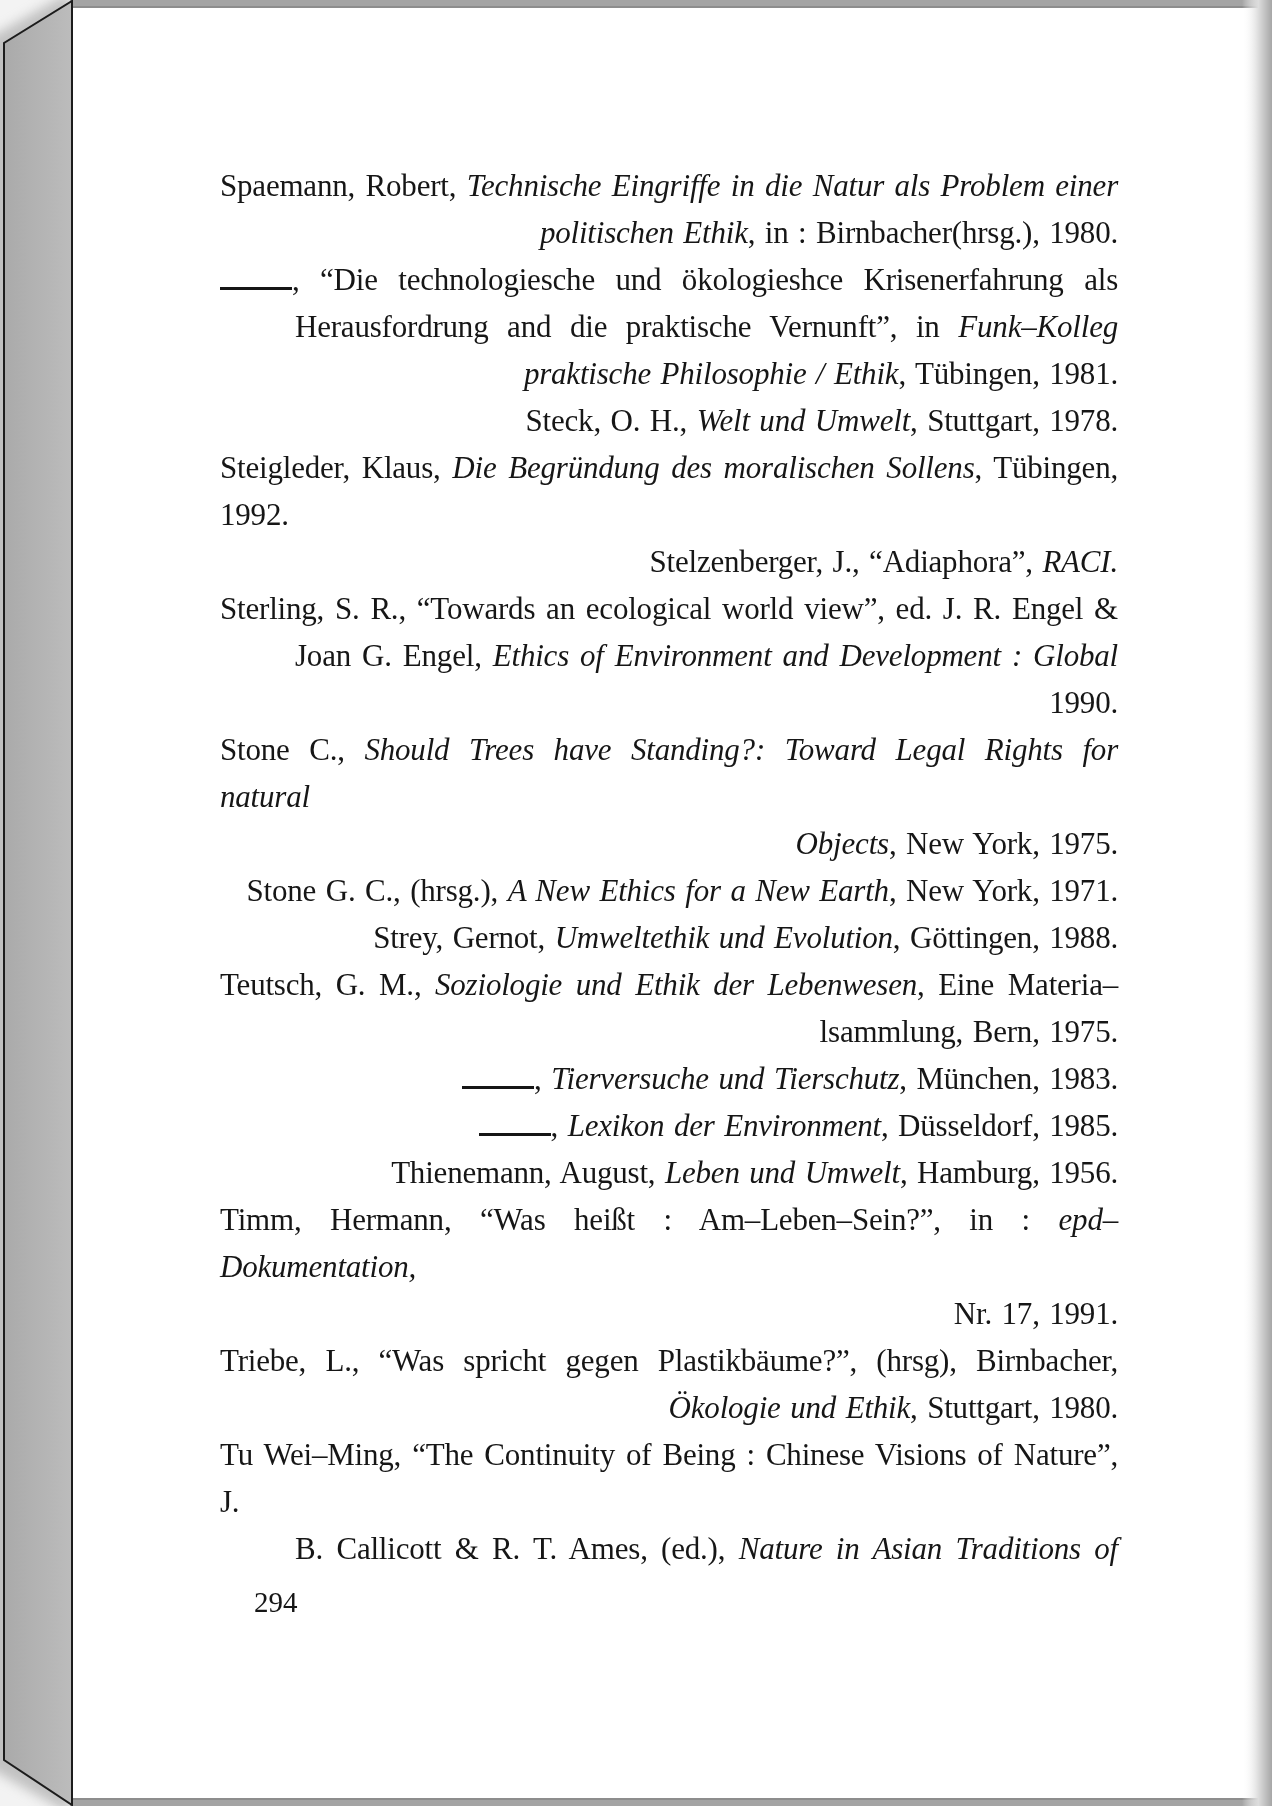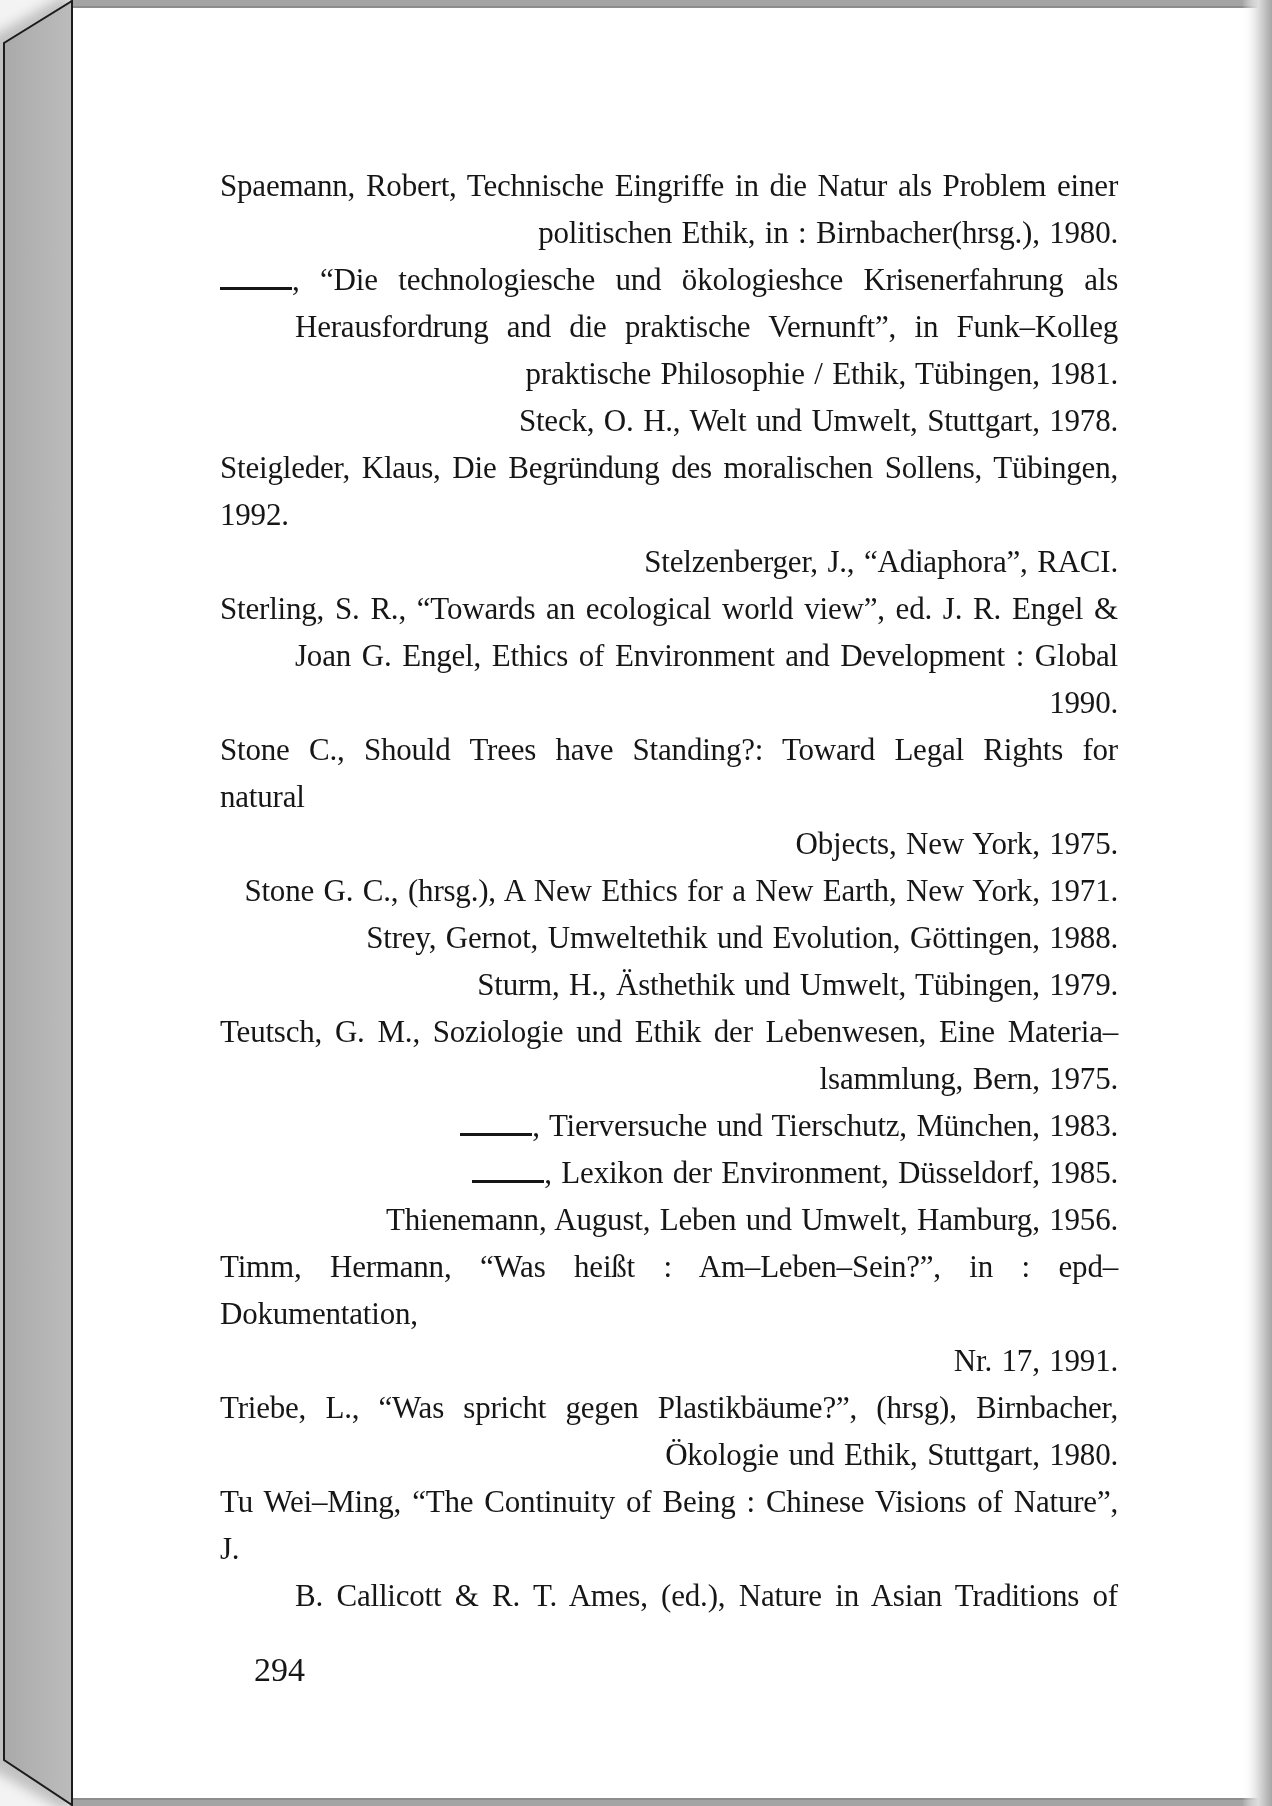--- a/index.html
+++ b/index.html
@@ -39,33 +39,33 @@
     text-align: right;
   }
   .bib-line.justify {
     text-align: justify;
     text-align-last: justify;
   }
   .bib-line.indent {
     padding-left: 75px;
   }
   .seg-roman { font-style: normal; }
-  .seg-italic { }
+  .seg-italic { font-style: italic; }
   .seg-dash {
     display: inline-block;
     width: 72px;
     height: 3px;
     background: var(--text-color, #161616);
     vertical-align: 0px;
   }
   .folio {
     position: absolute;
     left: 254px;
-    top: 1646px;
-    font-size: 34px;
+    top: 1579px;
+    font-size: 29px;
     line-height: 47px;
     z-index: 2;
   }
 </style>
 </head>
 <body>
 
 <div class="stage" style="--surround-bg: #f3f3f3; --text-color: #161616;">
 
   <svg class="backdrop" viewBox="0 0 1272 1806" xmlns="http://www.w3.org/2000/svg" aria-hidden="true">
@@ -110,21 +110,20 @@
       <div class="bib-line"><span class="seg-roman">Steck, O. H., </span><span class="seg-italic">Welt und Umwelt</span><span class="seg-roman">, Stuttgart, 1978.</span></div>
       <div class="bib-line justify"><span class="seg-roman">Steigleder, Klaus, </span><span class="seg-italic">Die Begründung des moralischen Sollens</span><span class="seg-roman">, Tübingen, 1992.</span></div>
       <div class="bib-line"><span class="seg-roman">Stelzenberger, J., “Adiaphora”, </span><span class="seg-italic">RACI.</span></div>
       <div class="bib-line justify"><span class="seg-roman">Sterling, S. R., “Towards an ecological world view”, ed. J. R. Engel &amp;</span></div>
       <div class="bib-line indent justify"><span class="seg-roman">Joan G. Engel, </span><span class="seg-italic">Ethics of Environment and Development : Global</span></div>
       <div class="bib-line indent"><span class="seg-roman">1990.</span></div>
       <div class="bib-line justify"><span class="seg-roman">Stone C., </span><span class="seg-italic">Should Trees have Standing?: Toward Legal Rights for natural</span></div>
       <div class="bib-line indent"><span class="seg-italic">Objects</span><span class="seg-roman">, New York, 1975.</span></div>
       <div class="bib-line"><span class="seg-roman">Stone G. C., (hrsg.), </span><span class="seg-italic">A New Ethics for a New Earth</span><span class="seg-roman">, New York, 1971.</span></div>
       <div class="bib-line"><span class="seg-roman">Strey, Gernot, </span><span class="seg-italic">Umweltethik und Evolution</span><span class="seg-roman">, Göttingen, 1988.</span></div>
-      <div class="bib-line"><span class="seg-roman">Sturm, H., </span><span class="seg-italic">Ästhethik und Umwelt</span><span class="seg-roman">, Tübingen, 1979.</span></div>
       <div class="bib-line justify"><span class="seg-roman">Teutsch, G. M., </span><span class="seg-italic">Soziologie und Ethik der Lebenwesen</span><span class="seg-roman">, Eine Materia–</span></div>
       <div class="bib-line indent"><span class="seg-roman">lsammlung, Bern, 1975.</span></div>
       <div class="bib-line"><span class="seg-dash"></span><span class="seg-roman">, </span><span class="seg-italic">Tierversuche und Tierschutz</span><span class="seg-roman">, München, 1983.</span></div>
       <div class="bib-line"><span class="seg-dash"></span><span class="seg-roman">, </span><span class="seg-italic">Lexikon der Environment</span><span class="seg-roman">, Düsseldorf, 1985.</span></div>
       <div class="bib-line"><span class="seg-roman">Thienemann, August, </span><span class="seg-italic">Leben und Umwelt</span><span class="seg-roman">, Hamburg, 1956.</span></div>
       <div class="bib-line justify"><span class="seg-roman">Timm, Hermann, “Was heißt : Am–Leben–Sein?”, in : </span><span class="seg-italic">epd–Dokumentation,</span></div>
       <div class="bib-line indent"><span class="seg-roman">Nr. 17, 1991.</span></div>
       <div class="bib-line justify"><span class="seg-roman">Triebe, L., “Was spricht gegen Plastikbäume?”, (hrsg), Birnbacher,</span></div>
       <div class="bib-line indent"><span class="seg-italic">Ökologie und Ethik</span><span class="seg-roman">, Stuttgart, 1980.</span></div>
       <div class="bib-line justify"><span class="seg-roman">Tu Wei–Ming, “The Continuity of Being : Chinese Visions of Nature”, J.</span></div>

